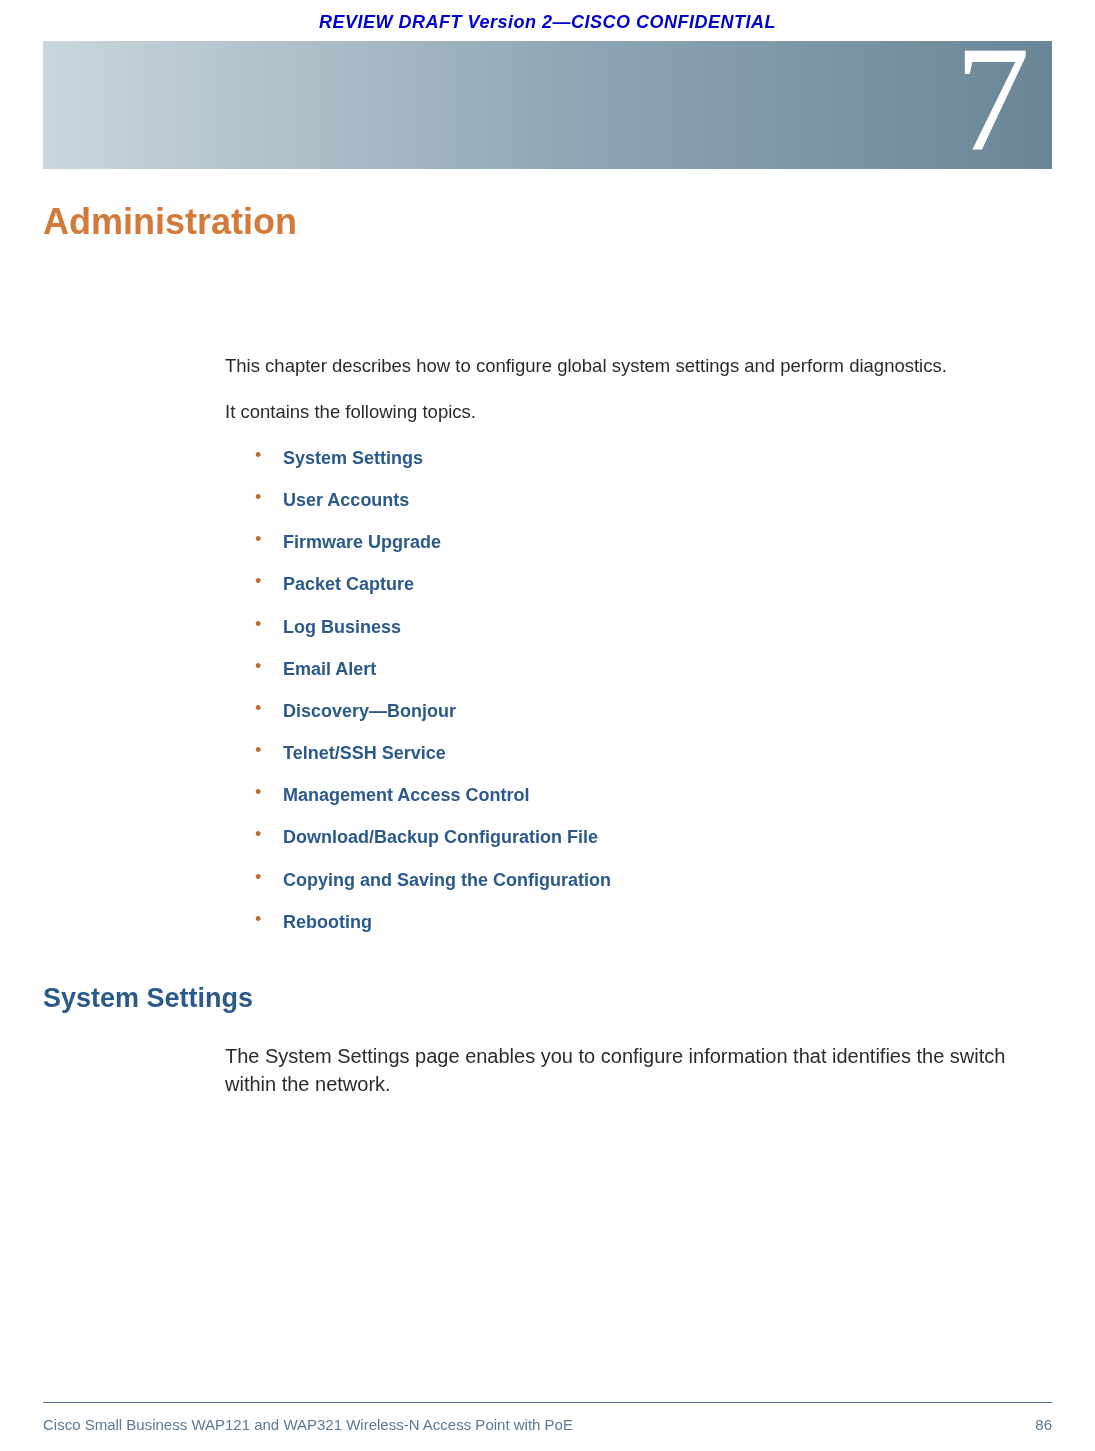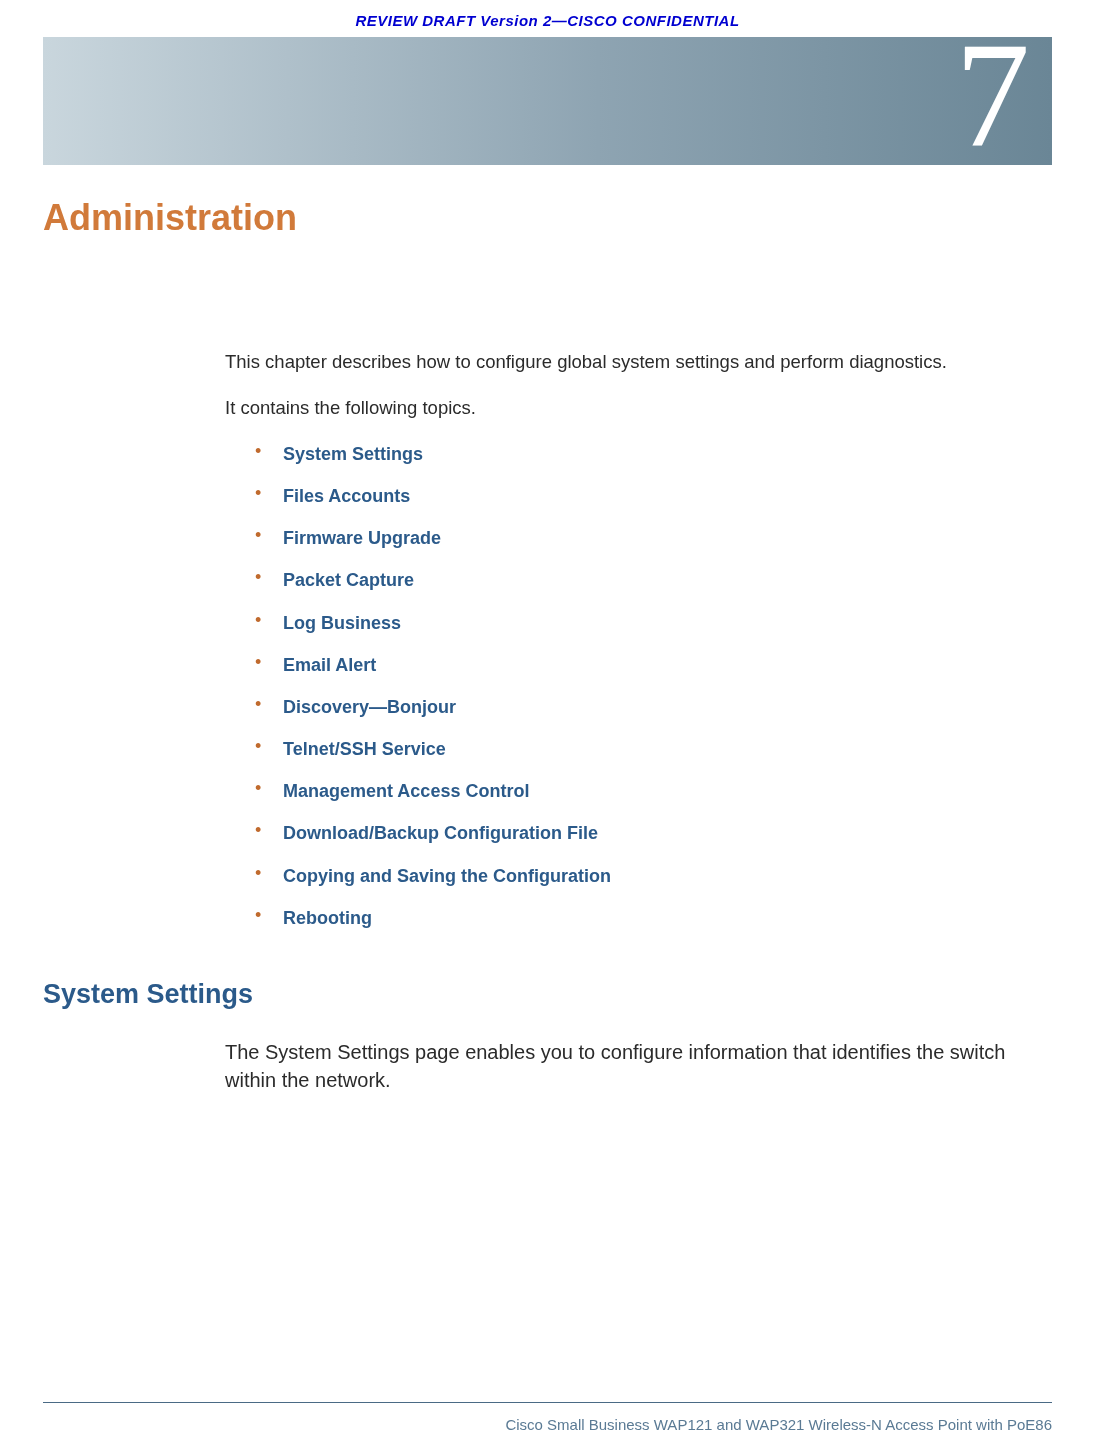--- a/index.html
+++ b/index.html
@@ -9,21 +9,21 @@
     width: 1095px;
     height: 1451px;
     position: relative;
     color: #333;
   }
   .header-draft {
     text-align: center;
     color: #0000d0;
     font-weight: bold;
     font-style: italic;
-    font-size: 15px;
+    font-size: 18px;
     padding-top: 12px;
     letter-spacing: 0.5px;
   }
   .banner {
     position: relative;
     height: 128px;
     margin: 8px 43px 0 43px;
     background: linear-gradient(to right, #c9d6dd 0%, #8ea4b2 55%, #6a8696 100%);
   }
   .chapter-number {
@@ -96,42 +96,42 @@
     left: 43px;
     right: 43px;
     border-top: 1px solid #4a6a85;
   }
   .footer {
     position: absolute;
     bottom: 18px;
     left: 43px;
     right: 43px;
     display: flex;
-    justify-content: flex-end;
+    justify-content: space-between;
     font-size: 15px;
     color: #5a7a94;
   }
 </style>
 </head>
 <body>
 
 <div class="header-draft">REVIEW DRAFT  Version 2—CISCO CONFIDENTIAL</div>
 
 <div class="banner">
   <div class="chapter-number">7</div>
 </div>
 
 <h1 class="chapter-title">Administration</h1>
 
 <div class="content">
   <p>This chapter describes how to configure global system settings and perform diagnostics.</p>
   <p>It contains the following topics.</p>
   <ul class="topic-list">
     <li><span class="topic-link">System Settings</span></li>
-    <li><span class="topic-link">Files Accounts</span></li>
+    <li><span class="topic-link">User Accounts</span></li>
     <li><span class="topic-link">Firmware Upgrade</span></li>
     <li><span class="topic-link">Packet Capture</span></li>
     <li><span class="topic-link">Log Business</span></li>
     <li><span class="topic-link">Email Alert</span></li>
     <li><span class="topic-link">Discovery—Bonjour</span></li>
     <li><span class="topic-link">Telnet/SSH Service</span></li>
     <li><span class="topic-link">Management Access Control</span></li>
     <li><span class="topic-link">Download/Backup Configuration File</span></li>
     <li><span class="topic-link">Copying and Saving the Configuration</span></li>
     <li><span class="topic-link">Rebooting</span></li>

